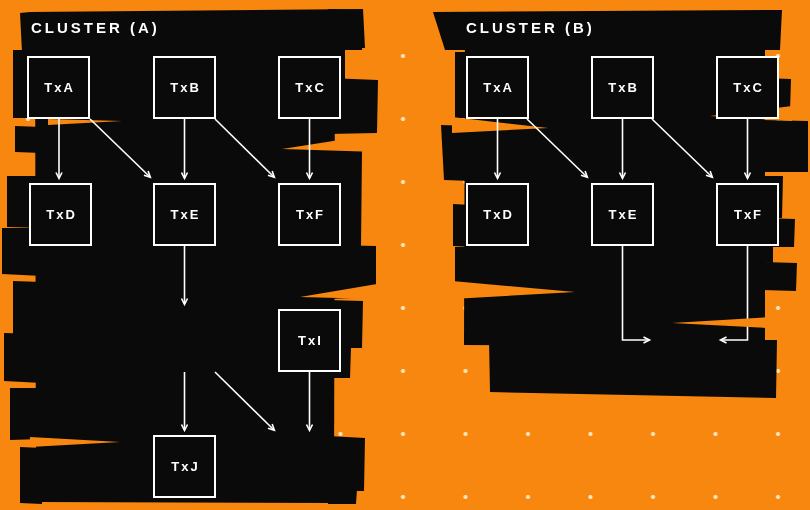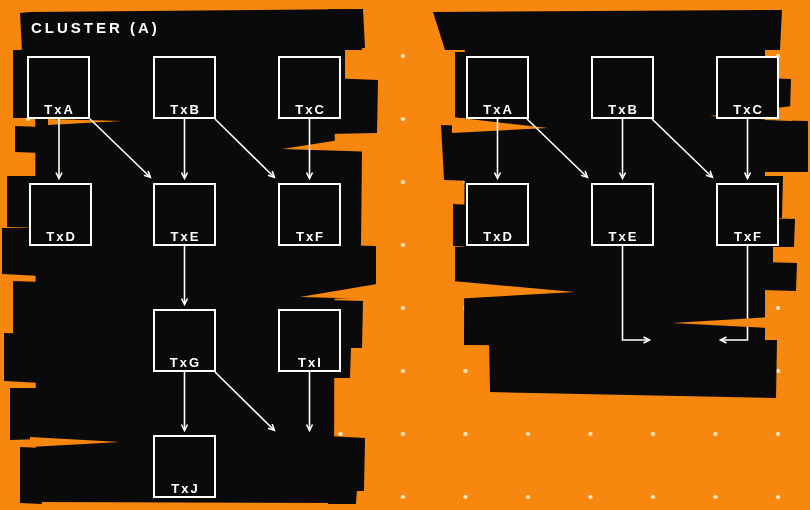--- a/index.html
+++ b/index.html
@@ -14,21 +14,21 @@
   .blobs{z-index:1;}
   .arrows{z-index:2;}
   .topwedge{z-index:4;}
   .cluster-title{
     position:absolute;z-index:3;color:#fff;font-weight:700;font-size:15px;
     letter-spacing:3px;font-stretch:condensed;white-space:nowrap;
   }
   .node{
     position:absolute;z-index:3;width:63px;height:63px;box-sizing:border-box;
     background:#0A0A0A;border:2px solid #FFFFFF;
-    display:flex;align-items:flex-end;justify-content:center;
+    display:flex;align-items:center;justify-content:center;
   }
   .node span{
     color:#fff;font-weight:700;font-size:13px;letter-spacing:2px;
     font-stretch:condensed;padding-left:2px;white-space:nowrap;
   }
   svg polygon.black{fill:#0A0A0A;}
   svg polygon.orange{fill:#F8870F;}
   svg .edge{stroke:#FFFFFF;stroke-width:1.6;fill:none;}
 </style>
 </head>
@@ -105,41 +105,39 @@
       <line class="edge" x1="527" y1="119" x2="587" y2="177" marker-end="url(#vee)"></line>
       <line class="edge" x1="622.5" y1="119" x2="622.5" y2="178" marker-end="url(#vee)"></line>
       <line class="edge" x1="652" y1="119" x2="712" y2="177" marker-end="url(#vee)"></line>
       <line class="edge" x1="747.5" y1="119" x2="747.5" y2="178" marker-end="url(#vee)"></line>
       <polyline class="edge" points="622.5,246 622.5,340 649,340" marker-end="url(#vee)"></polyline>
       <polyline class="edge" points="747.5,246 747.5,340 721,340" marker-end="url(#vee)"></polyline>
     </g>
   </svg>
 
   <div class="cluster-title" style="left:31px;top:19px">CLUSTER (A)</div>
+  <div class="cluster-title" style="left:466px;top:19px">CLUSTER (B)</div>
 
   <div class="node" style="left:27px;top:56px">
       <span>TxA</span>
     </div>
   <div class="node" style="left:153px;top:56px">
       <span>TxB</span>
     </div>
   <div class="node" style="left:278px;top:56px">
       <span>TxC</span>
     </div>
   <div class="node" style="left:29px;top:183px">
       <span>TxD</span>
     </div>
   <div class="node" style="left:153px;top:183px">
       <span>TxE</span>
     </div>
   <div class="node" style="left:278px;top:183px">
       <span>TxF</span>
-    </div>
-  <div class="node" style="left:153px;top:309px">
-      <span>TxG</span>
     </div>
   <div class="node" style="left:278px;top:309px">
       <span>TxI</span>
     </div>
   <div class="node" style="left:153px;top:435px">
       <span>TxJ</span>
     </div>
 
   <div class="node" style="left:466px;top:56px">
       <span>TxA</span>

